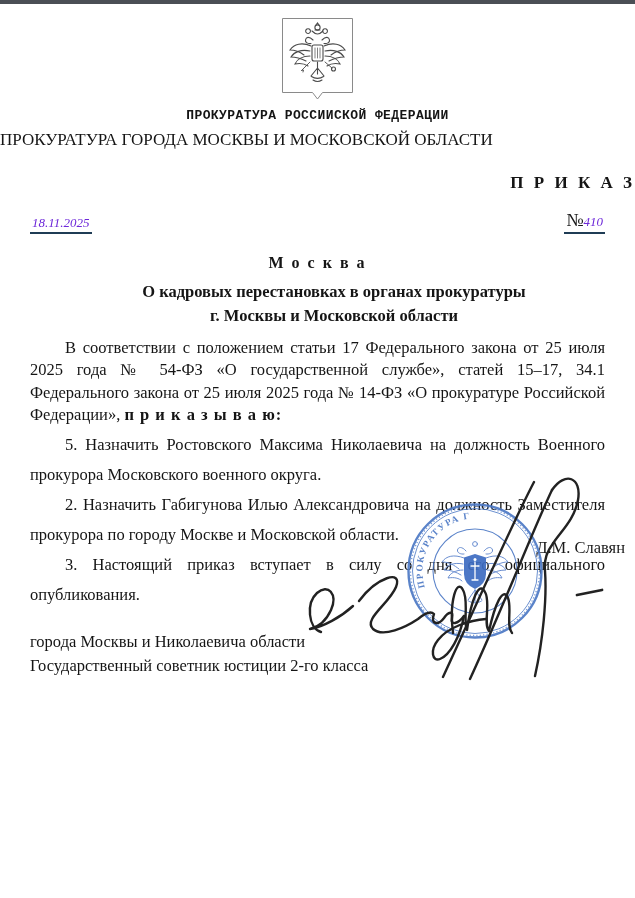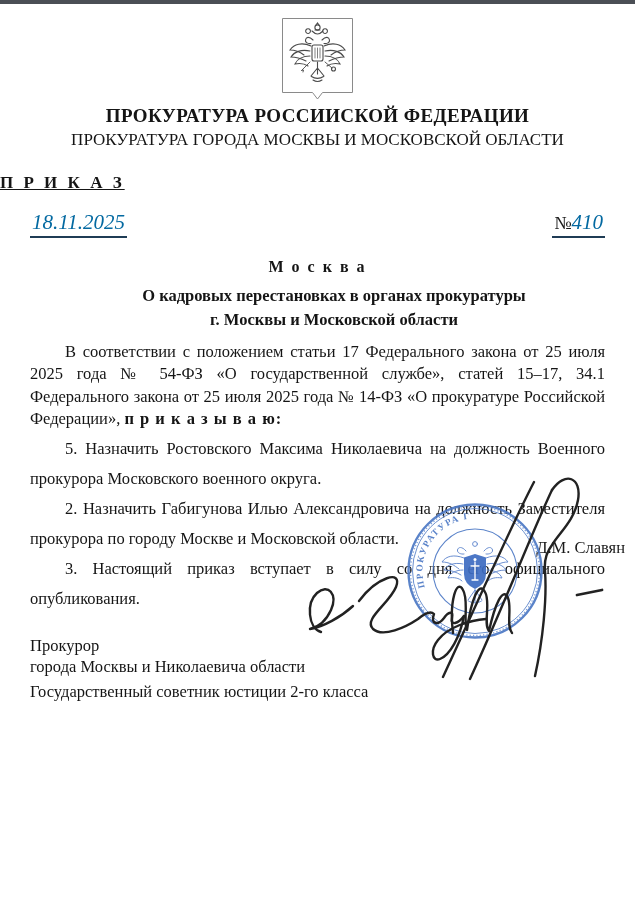--- a/index.html
+++ b/index.html
@@ -11,39 +11,39 @@
     font-family:"Liberation Serif","DejaVu Serif",serif;
     color:#151515;
     margin:0 auto;
   }
   .topbar{position:absolute;top:0;left:0;width:635px;height:4px;background:#4b4f55;}
   .content{position:absolute;top:4px;left:0;width:635px;}
 
   .emblem-wrap{width:71px;height:82px;margin:14px auto 0 auto;}
 
   .org-title{
-    text-align:center;font-weight:bold;font-size:19px;line-height:22px;
-    margin:5px 0 0 0;letter-spacing:.4px;
+    text-align:center;font-weight:bold;font-size:13px;line-height:22px;
+    margin:5px 0 0 0;letter-spacing:.4px;font-family:Liberation Mono, monospace;
   }
   .org-subtitle{
-    text-align:center;font-size:17px;line-height:20px;margin:3px 0 0 0;
+    font-size:17px;line-height:20px;margin:3px 0 0 0;
   }
   .doc-type{
-    text-align:left;font-weight:bold;font-size:17px;line-height:20px;
-    letter-spacing:3px;margin:23px 0 0 0;text-decoration:underline;
+    text-align:right;font-weight:bold;font-size:17px;line-height:20px;
+    letter-spacing:3px;margin:23px 0 0 0;
   }
 
   .meta-row{
     display:flex;justify-content:space-between;align-items:flex-end;
     margin:17px 30px 0 30px;
   }
   .hand{
     font-style:italic;
-    color:#0369a1;
-    font-size:21px;
+    color:#6d28d9;
+    font-size:13px;
   }
   .u-line{border-bottom:2px solid #1f3c55;padding:0 2px 1px 2px;}
   .num-sign{font-style:normal;color:#1a1a1a;font-size:18px;}
 
   .city{
     text-align:center;font-weight:bold;font-size:16px;line-height:16px;
     letter-spacing:2px;margin:21px 0 0 0;
   }
   .subject{
     text-align:center;font-weight:bold;font-size:16.5px;line-height:23.5px;
@@ -134,21 +134,20 @@
     </div>
 
     <div class="body-text">
       <p class="intro"><span>В соответствии с положением статьи 17 Федерального закона от 25 июля 2025 года № 54-ФЗ «О государственной службе», статей 15–17, 34.1 Федерального закона от 25 июля 2025 года № 14-ФЗ «О прокуратуре Российской Федерации», </span><b>п р и к а з ы в а ю:</b></p>
       <p class="order-item">5. Назначить Ростовского Максима Николаевича на должность Военного прокурора Московского военного округа.</p>
       <p class="order-item">2. Назначить Габигунова Илью Александровича на должность Заместителя прокурора по городу Москве и Московской области.</p>
       <p class="order-item">3. Настоящий приказ вступает в силу со дня его официального опубликования.</p>
     </div>
 
     <div class="sig-block">
-      <p class="sig-line">Прокурор</p>
       <p class="sig-line">города Москвы и Николаевича области</p>
       <p class="sig-line rank">Государственный советник юстиции 2-го класса</p>
     </div>
   </div>
 
   <div class="signer-name">Д.М. Славян</div>
 
   <svg class="stamp" viewBox="0 0 138 138">
     <g stroke="#4d79c5" fill="none">
       <circle cx="69" cy="69" r="66.5" stroke-width="2.4"></circle>

